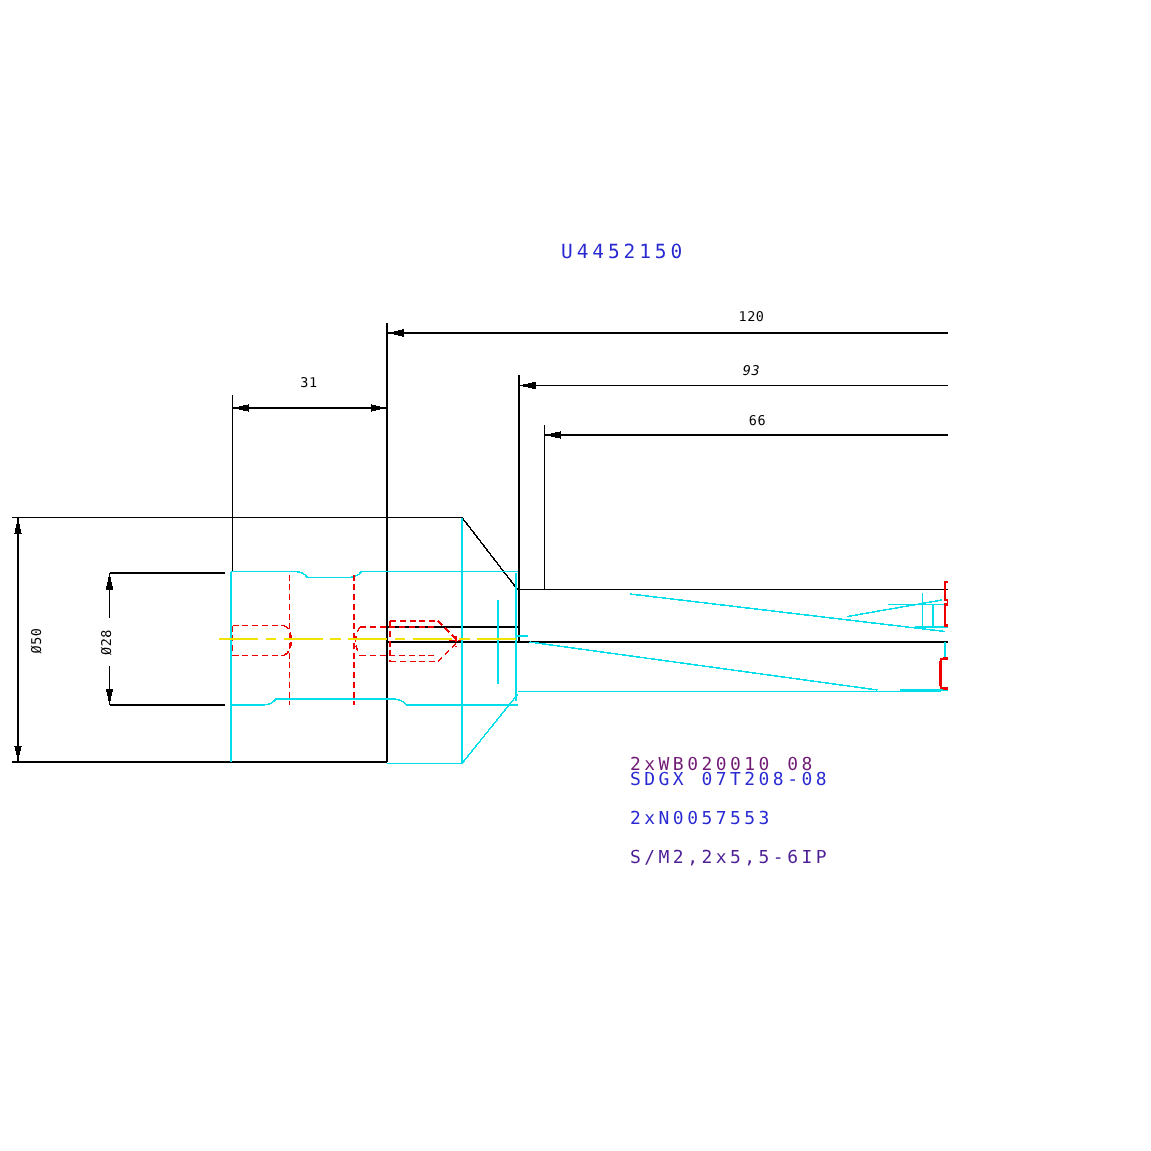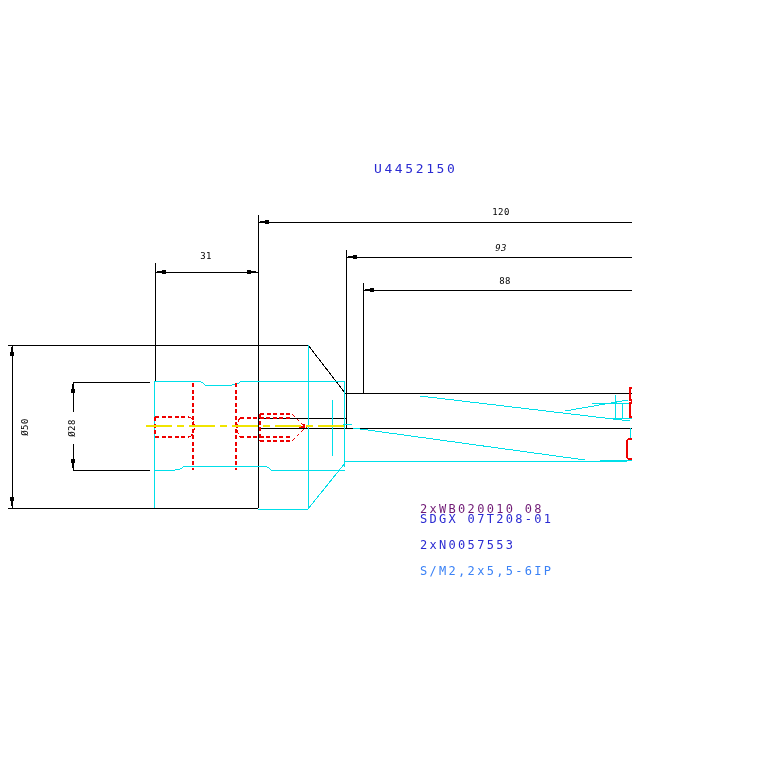--- a/index.html
+++ b/index.html
@@ -86,33 +86,33 @@
       <path d="M650 417 V423 M647 420 H655 M650 437 H656 M648 459 H656 M652 443 V457"></path>
     </g>
 
     <path d="M146 426 H348" stroke="#f0e400" stroke-width="1.2" fill="none" stroke-dasharray="26 5 7 5"></path>
   </svg>
 
   <div class="title" style="color: rgb(42, 42, 210);">U4452150</div>
 
   <div class="lbl" style="left:453px;top:212px;margin-left:48px;">120</div>
   <div class="lbl" style="left:501px;top:248px;font-style:italic;">93</div>
-  <div class="lbl" style="left:505px;top:281px;">88</div>
+  <div class="lbl" style="left:505px;top:281px;">66</div>
   <div class="lbl" style="left:206px;top:256px;">31</div>
   <div class="lbl-rot" style="left:25px;top:427px;">Ø50</div>
   <div class="lbl-rot" style="left:72px;top:428px;">Ø28</div>
 
   <div class="lbl-rot" style="left:746px;top:315px;">
     <span class="tol-wrap">
       <span>Ø21,5</span>
       <span class="tol-col">
         <span>-0,3</span>
         <span>-0,1</span>
       </span>
     </span>
   </div>
 
   <div class="note" style="top: 502px; color: #701a75;">2xWB020010 08</div>
-  <div class="note" style="top: 512px; color: rgb(42, 42, 210);">SDGX 07T208-01</div>
+  <div class="note" style="top: 512px; color: rgb(42, 42, 210);">SDGX 07T208-08</div>
   <div class="note" style="top: 538px; color: rgb(42, 42, 210);">2xN0057553</div>
-  <div class="note" style="top: 564px; color: #3b82f6;">S/M2,2x5,5-6IP</div>
+  <div class="note" style="top: 564px; color: #4c1d95;">S/M2,2x5,5-6IP</div>
 
 </div>
 
 </body></html>

